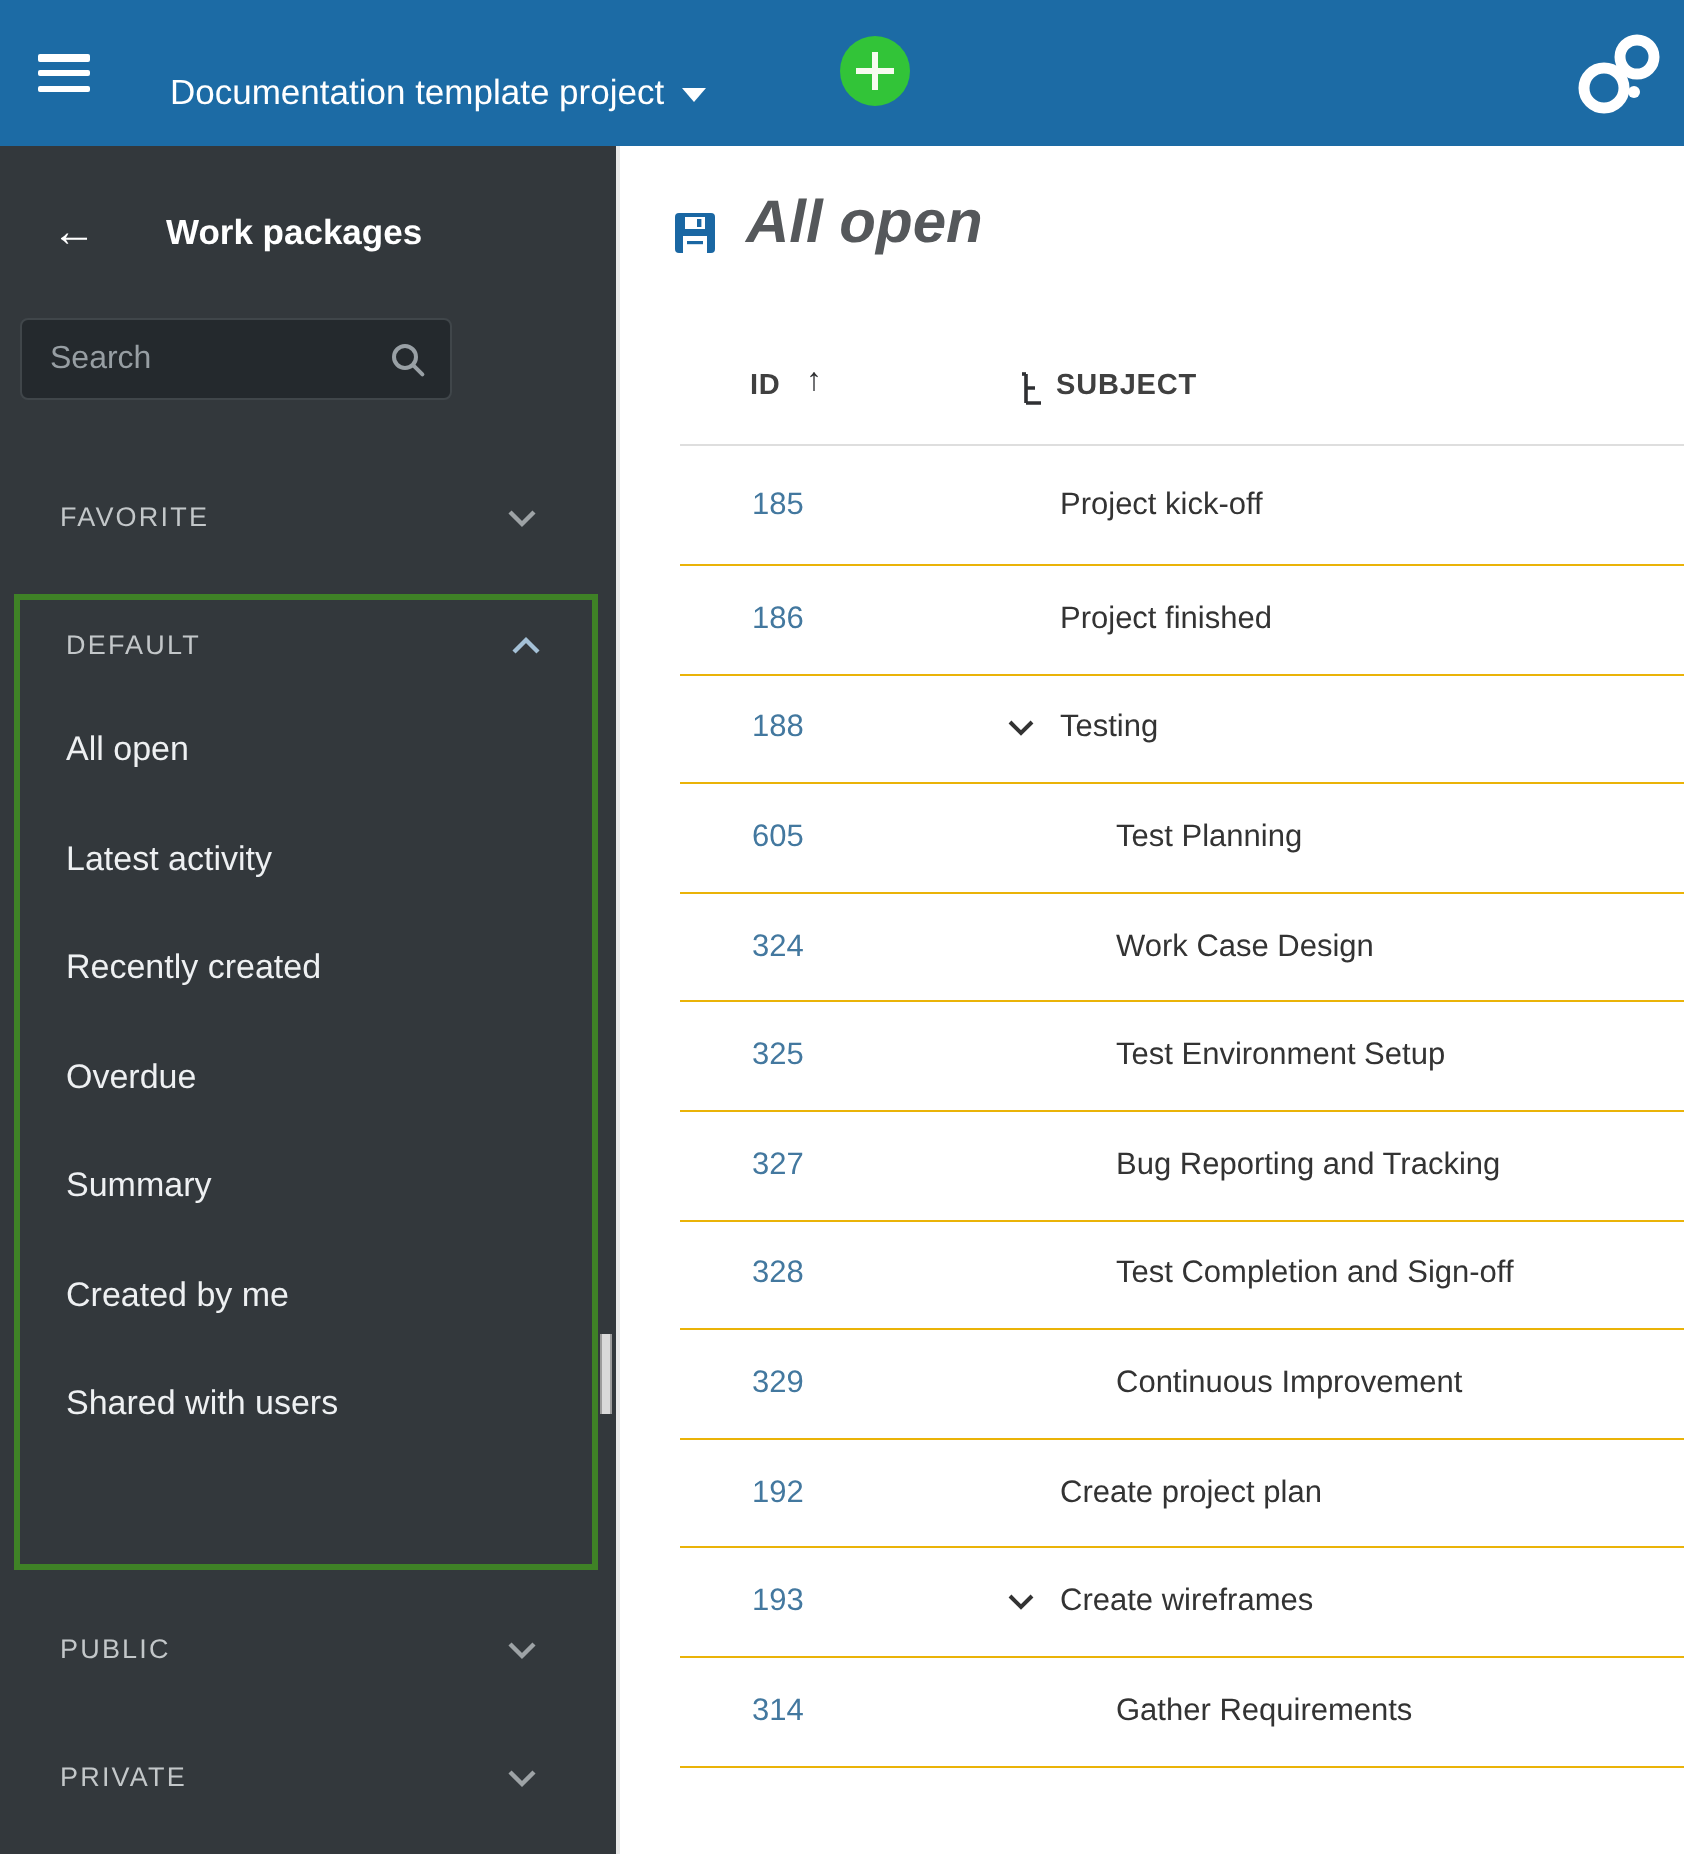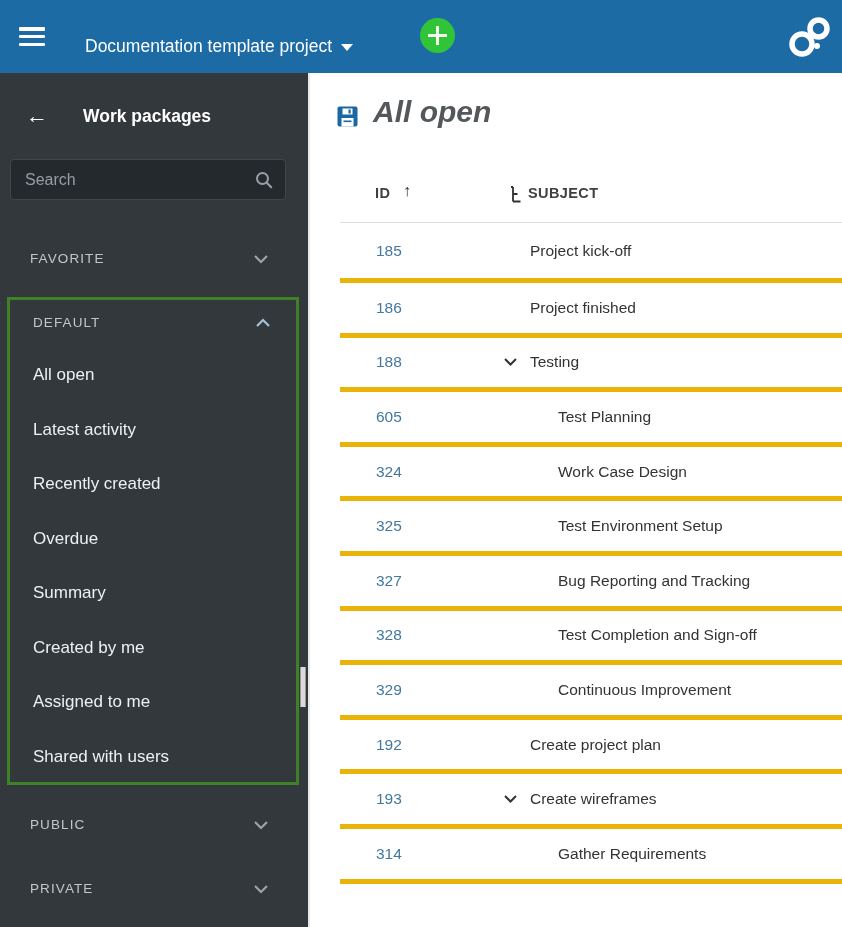--- a/index.html
+++ b/index.html
@@ -20,21 +20,21 @@
   .plus-btn::before, .plus-btn::after { content:""; position:absolute; background:#f6fbef; }
   .plus-btn::before { left:8px; top:16px; width:19px; height:3px; }
   .plus-btn::after  { left:16px; top:8px; width:3px; height:19px; }
   .logo { position:absolute; right:9px; top:13px; width:46px; height:46px; cursor:pointer; }
 
   
   .sidebar { position:absolute; top:73px; left:0; width:310px; height:854px;
     background:#33383c; border-right:2px solid #e8e8e8; }
   .back-arrow { position:absolute; left:26px; top:30px; color:#fff; font-size:22px; cursor:pointer; }
   .sb-title { position:absolute; left:83px; top:33px; color:#fff; font-size:17.5px; font-weight:700; }
-  .search-box { position:absolute; left:10px; top:86px; width:276px; height:41px;
+  .search-box { position:absolute; left:10px; top:86px; width:216px; height:41px;
     background:#24292d; border:1px solid #40464a; border-radius:4px; }
   .search-box input { width:100%; height:100%; background:transparent; border:none; outline:none;
     color:#cfd3d6; font-size:16px; padding:0 42px 0 14px; font-family:"Liberation Sans", sans-serif; }
   .search-box input::placeholder { color:#979ea3; }
   .search-icon { position:absolute; right:12px; top:11px; }
 
   .sb-section { position:absolute; left:0; width:300px; height:30px; cursor:pointer;padding-left:22px; }
   .sb-section .lbl { position:absolute; left:30px; top:7px; font-size:13.5px;
     letter-spacing:1.1px; color:#c3c7c9; }
   .sb-section .chev { position:absolute; left:253px; top:10px; }
@@ -60,21 +60,21 @@
   .save-icon { position:absolute; left:27px; top:33px; }
   .view-title { position:absolute; left:63px; top:22px; font-size:30px; font-weight:700;
     font-style:italic; color:#55585b; }
   .th { position:absolute; font-size:14.5px; font-weight:700; color:#404040; letter-spacing:0.4px; }
   .th-id { left:65px; top:112px; }
   .sort-arrow { position:absolute; left:93px; top:109px; font-size:16px; font-weight:400; color:#2f3033; }
   .hier-icon { position:absolute; left:200px; top:113px; }
   .th-subject { left:218px; top:112px; }
 
   .rows { position:absolute; left:30px; right:0; top:149px; border-top:1px solid #dedede; }
-  .row { position:relative; height:54.6px; border-bottom:5px solid #eab308; }
+  .row { position:relative; height:54.6px; border-bottom:1px solid #eab308; }
   .row:first-child { height:60px; }
   .rid { position:absolute; left:36px; top:50%; transform:translateY(-50%);
     color:#43789f; font-size:15.5px; text-decoration:none; cursor:pointer; }
   .rchev { position:absolute; left:163px; top:50%; transform:translateY(-50%); cursor:pointer;
     display:flex; align-items:center; }
   .rsub { position:absolute; top:50%; transform:translateY(-50%);
     font-size:15.5px; color:#333; cursor:pointer; }
   .rsub.lvl0 { left:190px; }
   .rsub.lvl1 { left:218px; }
 </style>
@@ -140,23 +140,20 @@
         <div class="sb-item">
     <span>Overdue</span>
   </div>
         <div class="sb-item">
     <span>Summary</span>
   </div>
         <div class="sb-item">
     <span>Created by me</span>
   </div>
         <div class="sb-item">
-    <span>Assigned to me</span>
-  </div>
-        <div class="sb-item">
     <span>Shared with users</span>
   </div>
       </div>
   </div>
 
   <div class="sb-section sec-public">
     <span class="lbl">PUBLIC</span>
     <svg class="chev" width="16" height="10" viewBox="0 0 16 10">
       <polyline points="2,2 8,8 14,2" fill="none" stroke="#9ea3a6" stroke-width="2.2"></polyline>
     </svg>

